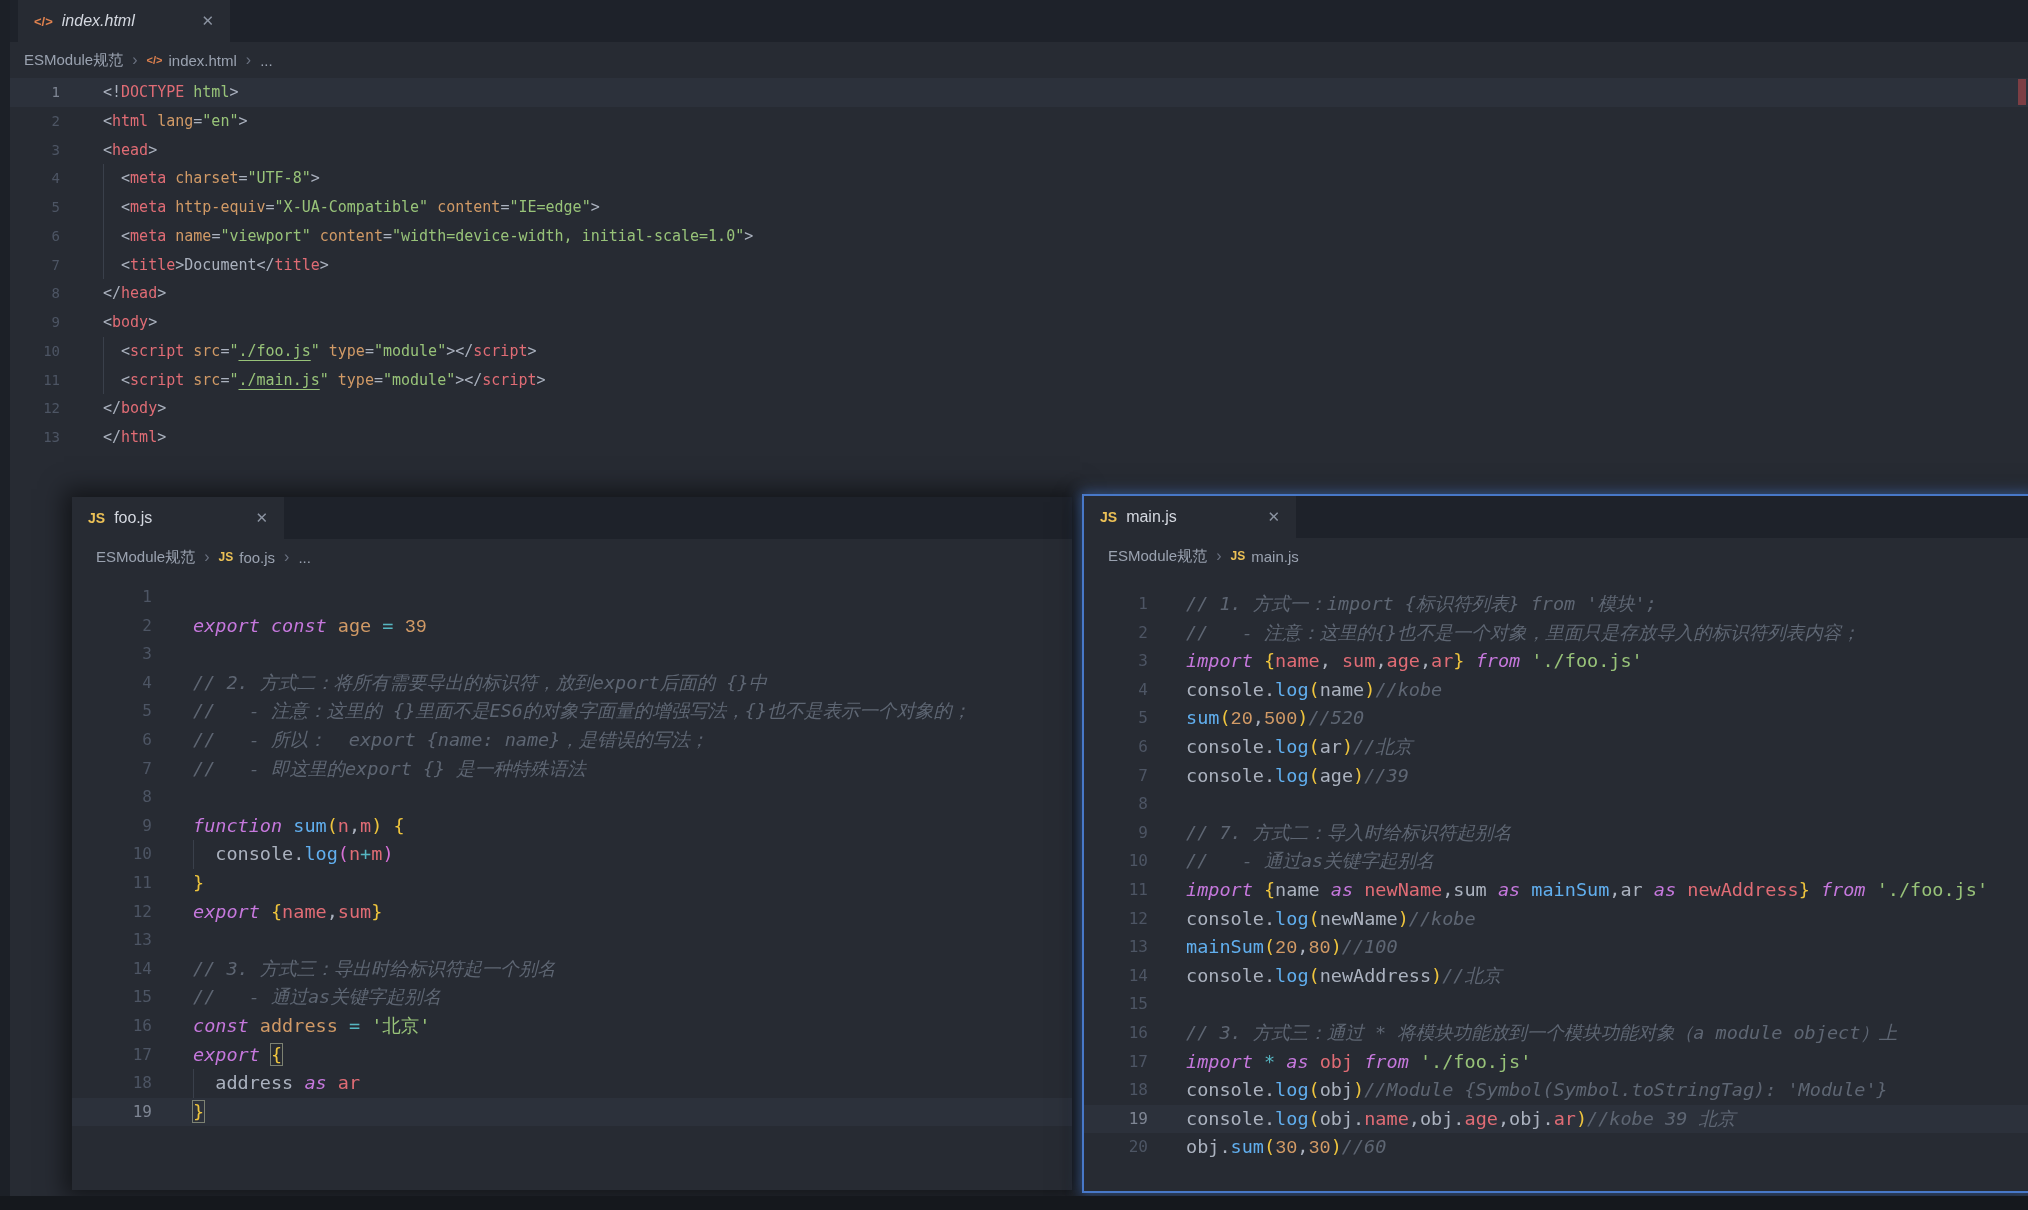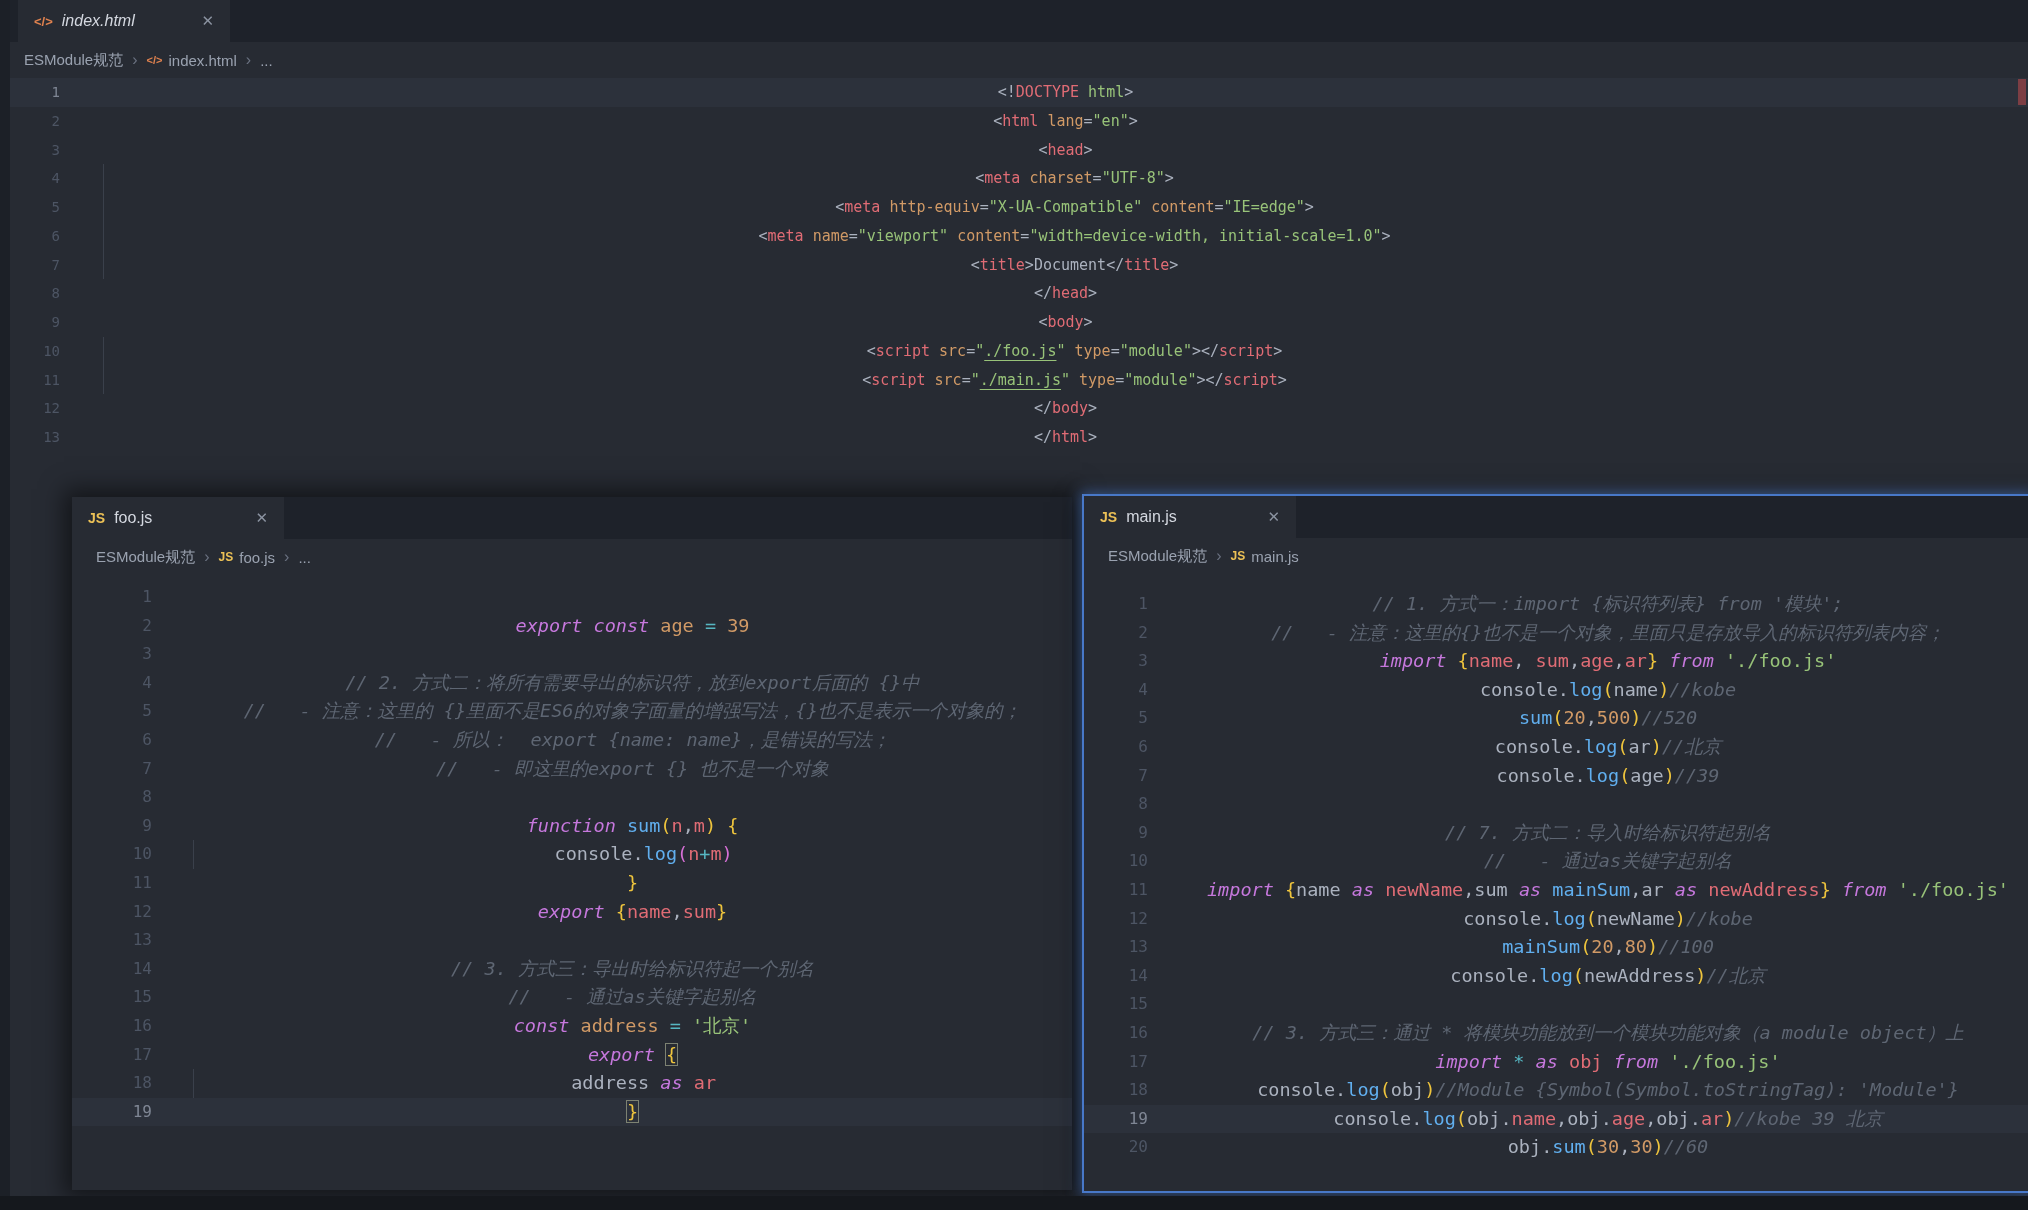--- a/index.html
+++ b/index.html
@@ -38,35 +38,35 @@
   .w-top .codewrap{font-size:15px;}
   .w-foo .codewrap{font-size:18.5px;padding-top:8px;}
   .w-main .codewrap{font-size:18.5px;padding-top:16px;}
   .code-row{display:flex;white-space:pre;}
   .w-top .code-row{height:28.75px;line-height:28.75px;}
   .w-foo .code-row,.w-main .code-row{height:28.6px;line-height:28.6px;}
   .ln{box-sizing:border-box;text-align:right;color:var(--line_number,#4d5564);flex-shrink:0;}
   .w-top .ln{flex-basis:103px;padding-right:43px;font-size:14px;}
   .w-foo .ln{flex-basis:121px;padding-right:41px;font-size:16px;}
   .w-main .ln{flex-basis:102px;padding-right:38px;font-size:16px;}
-  .lt{flex:1;color:var(--fg,#abb2bf);text-align:center;}
+  .lt{flex:1;color:var(--fg,#abb2bf);}
   .code-row.active{background:var(--current_line,#2c313b);}
   .code-row.active .ln{color:var(--line_number_active,#7f8694);}
   .code-row.guide .lt{box-shadow:inset 1px 0 0 var(--guide,#3a404b);}
 
   .tk-fg{color:var(--fg,#abb2bf);}
   .tk-pun{color:var(--punct,#aab1be);}
   .tk-tag{color:var(--tag_red,#e06c75);}
   .tk-attr{color:var(--attr_orange,#d19a66);}
   .tk-str{color:var(--string,#98c379);}
   .tk-strl{color:var(--string,#98c379);text-decoration:underline;text-underline-offset:4px;margin-top:28px;}
   .tk-com{color:var(--comment,#5e6673);font-style:italic;}
   .tk-kw{color:var(--keyword,#c678dd);font-style:italic;}
   .tk-fn{color:var(--func_blue,#61afef);}
-  .tk-num{color:var(--number,#d19a66);}
+  .tk-num{color:var(--number,#d19a66);font-family:Liberation Mono, monospace;}
   .tk-ovar{color:var(--attr_orange,#d19a66);}
   .tk-red{color:var(--tag_red,#e06c75);}
   .tk-op{color:var(--operator_cyan,#56b6c2);}
   .tk-b1{color:var(--bracket1,#eec43d);}
   .tk-b2{color:var(--bracket2,#d670d6);}
   .tk-b1x{color:var(--bracket1,#eec43d);box-shadow:0 0 0 1px #7d8272;}
 
   .overview{position:absolute;right:0;top:42px;width:14px;height:420px;}
   .ov-mark{position:absolute;right:2px;top:37px;width:8px;height:26px;background:var(--overview_mark,#7d3e44);}
 </style>
@@ -141,21 +141,21 @@
           <span>...</span>
         </span>
     </div>
     <div class="codewrap">
         <div class="code-row"><span class="ln">1</span></div>
         <div class="code-row"><span class="ln">2</span><span class="lt"><span class="tk-kw">export</span><span class="tk-fg"> </span><span class="tk-kw">const</span><span class="tk-fg"> </span><span class="tk-ovar">age</span><span class="tk-op"> = </span><span class="tk-num">39</span></span></div>
         <div class="code-row"><span class="ln">3</span><span class="lt"></span></div>
         <div class="code-row"><span class="ln">4</span><span class="lt"><span class="tk-com">// 2. 方式二：将所有需要导出的标识符，放到export后面的 {}中</span></span></div>
         <div class="code-row"><span class="ln">5</span><span class="lt"><span class="tk-com">//   - 注意：这里的 {}里面不是ES6的对象字面量的增强写法，{}也不是表示一个对象的；</span></span></div>
         <div class="code-row"><span class="ln">6</span><span class="lt"><span class="tk-com">//   - 所以：  export {name: name}，是错误的写法；</span></span></div>
-        <div class="code-row"><span class="ln">7</span><span class="lt"><span class="tk-com">//   - 即这里的export {} 也不是一个对象</span></span></div>
+        <div class="code-row"><span class="ln">7</span><span class="lt"><span class="tk-com">//   - 即这里的export {} 是一种特殊语法</span></span></div>
         <div class="code-row"><span class="ln">8</span></div>
         <div class="code-row"><span class="ln">9</span><span class="lt"><span class="tk-kw">function</span><span class="tk-fg"> </span><span class="tk-fn">sum</span><span class="tk-b1">(</span><span class="tk-red">n</span><span class="tk-fg">,</span><span class="tk-red">m</span><span class="tk-b1">)</span><span class="tk-fg"> </span><span class="tk-b1">{</span></span></div>
         <div class="code-row guide"><span class="ln">10</span><span class="lt"><span class="tk-fg">  console</span><span class="tk-pun">.</span><span class="tk-fn">log</span><span class="tk-b2">(</span><span class="tk-red">n</span><span class="tk-op">+</span><span class="tk-red">m</span><span class="tk-b2">)</span></span></div>
         <div class="code-row"><span class="ln">11</span><span class="lt"><span class="tk-b1">}</span></span></div>
         <div class="code-row"><span class="ln">12</span><span class="lt"><span class="tk-kw">export</span><span class="tk-fg"> </span><span class="tk-b1">{</span><span class="tk-red">name</span><span class="tk-fg">,</span><span class="tk-red">sum</span><span class="tk-b1">}</span></span></div>
         <div class="code-row"><span class="ln">13</span><span class="lt"></span></div>
         <div class="code-row"><span class="ln">14</span><span class="lt"><span class="tk-com">// 3. 方式三：导出时给标识符起一个别名</span></span></div>
         <div class="code-row"><span class="ln">15</span><span class="lt"><span class="tk-com">//   - 通过as关键字起别名</span></span></div>
         <div class="code-row"><span class="ln">16</span><span class="lt"><span class="tk-kw">const</span><span class="tk-fg"> </span><span class="tk-ovar">address</span><span class="tk-op"> = </span><span class="tk-str">'北京'</span></span></div>
         <div class="code-row"><span class="ln">17</span><span class="lt"><span class="tk-kw">export</span><span class="tk-fg"> </span><span class="tk-b1x">{</span></span></div>

